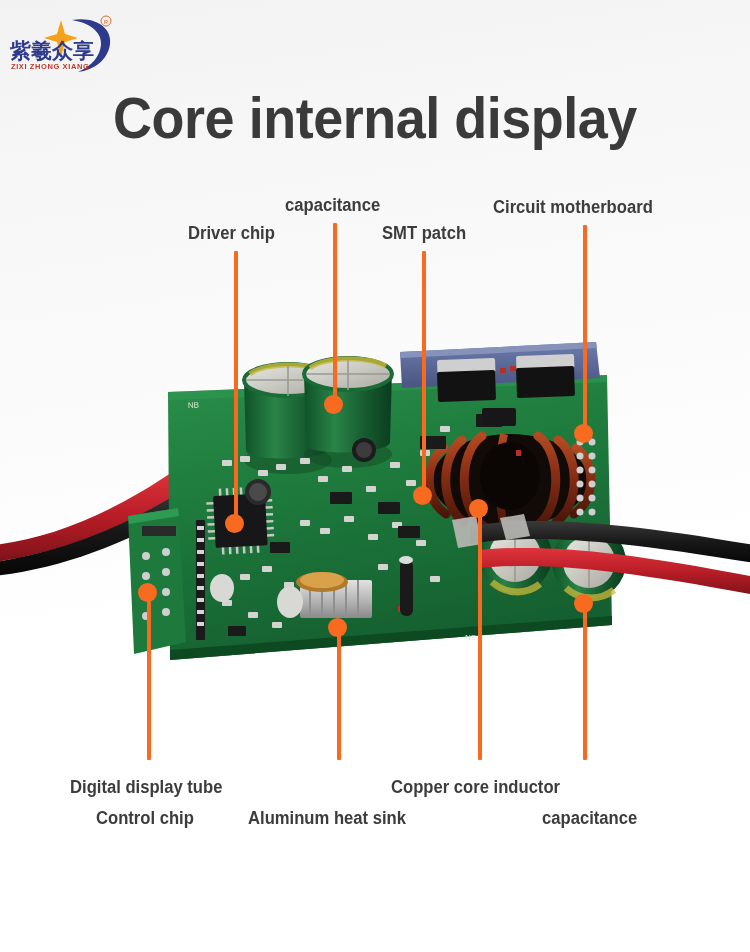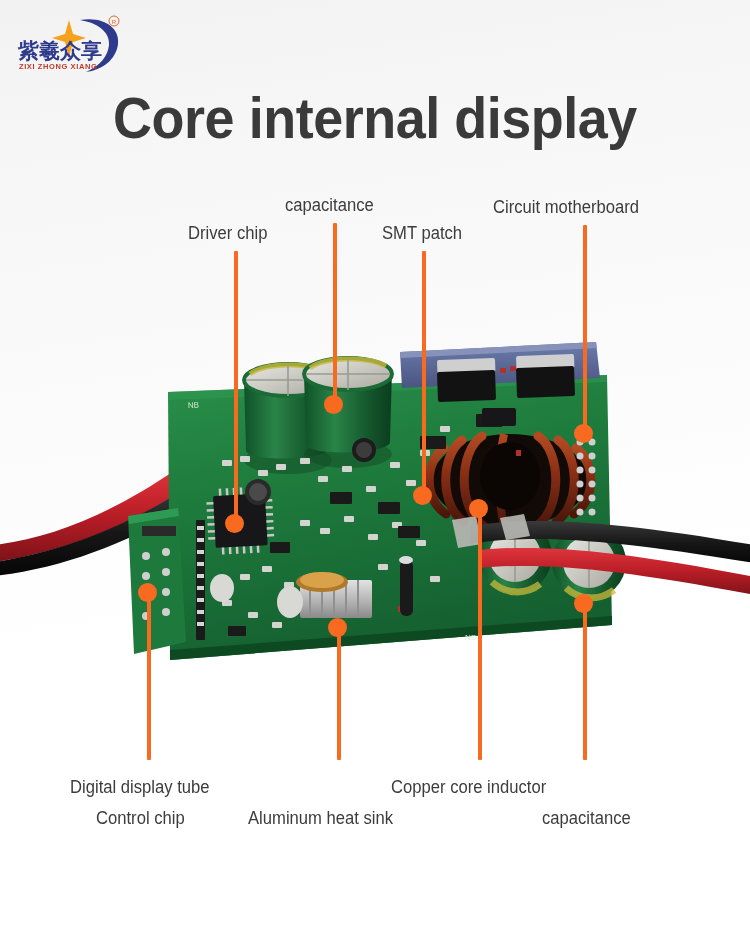--- a/index.html
+++ b/index.html
@@ -13,21 +13,21 @@
   }
 
   .page {
     position: relative;
     width: 750px; height: 952px;
     background: linear-gradient(172deg, #f2f2f3 0%, #f7f7f7 18%, #fbfbfb 42%, #ffffff 62%, #ffffff 100%);
     overflow: hidden;
   }
 
   
-  .logo { position: absolute; left: 12px; top: 12px; width: 180px; height: 62px; }
+  .logo { position: absolute; left: 4px; top: 12px; width: 180px; height: 62px; }
   .logo svg { display: block; }
 
   
   .page-title {
     position: absolute; left: 0; top: 84px; width: 750px;
     text-align: center;
     font-family: "Liberation Sans", sans-serif;
     font-size: 58px;
     font-weight: bold;
     letter-spacing: -0.5px;
@@ -62,21 +62,21 @@
   }
 
   
   .photo {
     position: absolute;
     left: 0; top: 330px;
     width: 750px; height: 360px;
   }
   .photo svg { display: block; }
 
-  .lines-layer, .labels-layer { position: absolute; inset: 0; }
+  .lines-layer, .labels-layer { position: absolute; inset: 0; font-weight: bold; }
 </style>
 </head>
 <body>
 
 <div class="page">
 
   <div class="logo">
     <svg width="180" height="62" viewBox="0 0 180 62" xmlns="http://www.w3.org/2000/svg">
 
       <path d="M68 8 C92 4 108 16 106 32 C104 48 90 58 74 60 C88 54 96 44 97 33 C98 20 86 11 68 8 Z" fill="#2e3a8c"></path>

